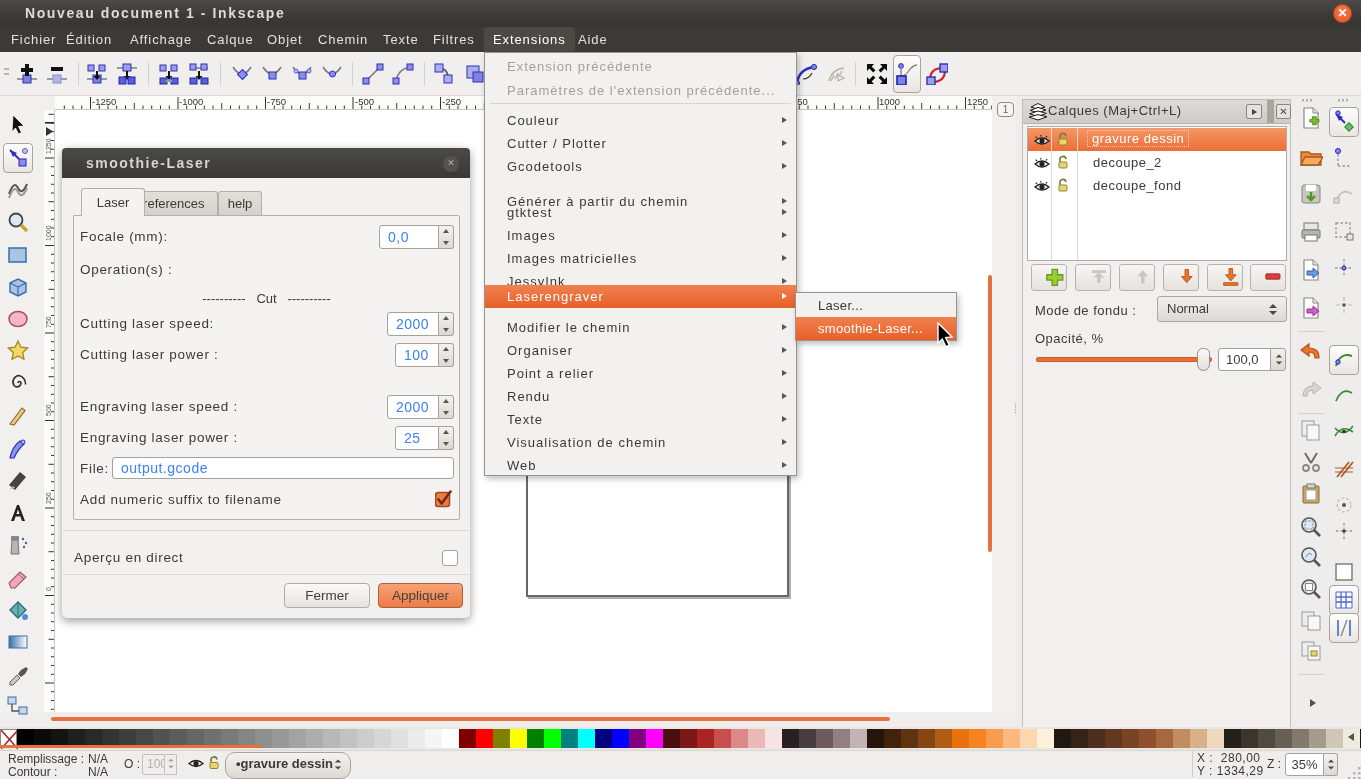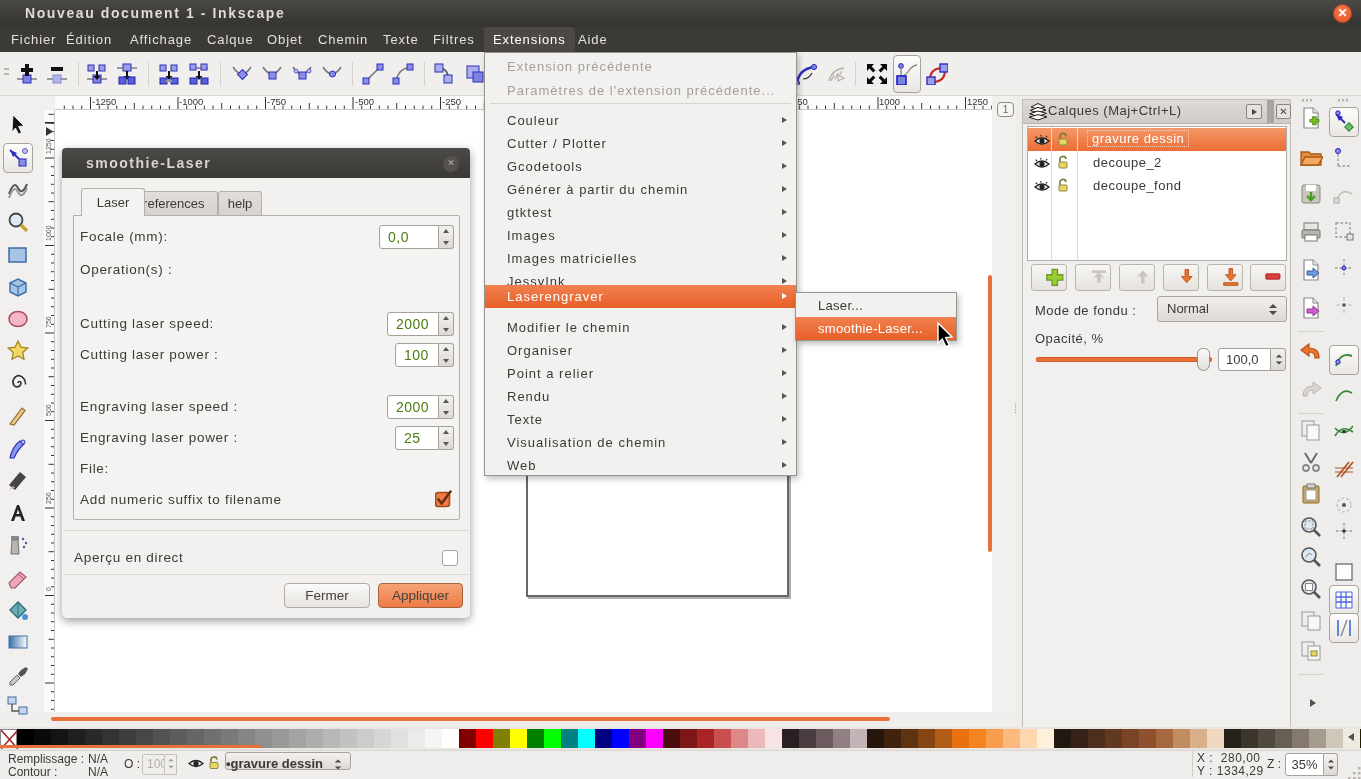--- a/index.html
+++ b/index.html
@@ -48,21 +48,21 @@
 #dialog{left:62px;top:148px;width:408px;height:470px;background:#f2f1ef;border-radius:5px;box-shadow:0 3px 10px rgba(0,0,0,0.4);}
 #dtitle{position:absolute;left:0;top:0;width:408px;height:30px;background:linear-gradient(#4c4a46,#3a3835);border-radius:4px 4px 0 0;}
 #dtitletext{position:absolute;left:24px;top:7px;color:#d8d5d0;font-size:14px;font-weight:bold;letter-spacing:1.5px;}
 #dclose{position:absolute;left:381px;top:8px;width:16px;height:16px;border-radius:50%;background:#55524d;color:#b5b1ab;font-size:9px;text-align:center;line-height:14px;}
 .tab{position:absolute;font-size:13px;color:#3c3a36;text-align:center;}
 #tab1{left:19px;top:40px;width:64px;height:28px;background:#f4f3f1;border:1px solid #b3afa9;border-bottom:none;border-radius:3px 3px 0 0;line-height:28px;z-index:3;}
 #tab2{left:59px;top:43px;width:97px;height:25px;background:linear-gradient(#e2dfdb,#d5d2cd);border:1px solid #b3afa9;border-bottom:none;border-radius:3px 3px 0 0;line-height:24px;}
 #tab3{left:156px;top:43px;width:44px;height:25px;background:linear-gradient(#e2dfdb,#d5d2cd);border:1px solid #b3afa9;border-bottom:none;border-radius:3px 3px 0 0;line-height:24px;}
 #nbframe{position:absolute;left:11px;top:67px;width:387px;height:305px;border:1px solid #b3afa9;background:#f4f3f1;border-radius:0 2px 2px 2px;}
 .dlabel{position:absolute;font-size:13.5px;color:#3c3a36;letter-spacing:0.7px;}
-.dinput{position:absolute;background:#fff;border:1px solid #a5a19b;font-size:14px;color:#4d7c0f;letter-spacing:0.5px;}
+.dinput{position:absolute;background:#fff;border:1px solid #a5a19b;font-size:14px;color:#3b82f6;letter-spacing:0.5px;}
 .spinb{position:absolute;background:linear-gradient(#f4f2f0,#ddd9d4);border:1px solid #a5a19b;border-left:none;border-radius:0 3px 3px 0;}
 .spinb:before{content:"";position:absolute;left:4px;top:3px;width:0;height:0;border-left:3.5px solid transparent;border-right:3.5px solid transparent;border-bottom:4px solid #5a5752;}
 .spinb:after{content:"";position:absolute;left:4px;bottom:3px;width:0;height:0;border-left:3.5px solid transparent;border-right:3.5px solid transparent;border-top:4px solid #5a5752;}
 #dialog .hdr{position:absolute;width:387px;text-align:center;font-size:13px;color:#3c3a36;}
 #combo{position:absolute;left:116px;top:110px;width:275px;height:28px;background:linear-gradient(#f4f2f0,#dcd8d3);border:1px solid #a5a19b;border-radius:3px;font-size:13.5px;color:#3c3a36;line-height:26px;padding-left:10px;}
 #checkbox1{position:absolute;left:373px;top:342px;width:16px;height:17px;}
 #checkbox2{position:absolute;left:380px;top:402px;width:16px;height:16px;background:#fff;border:1px solid #a5a19b;border-radius:3px;}
 .dsep{position:absolute;left:1px;width:406px;height:1px;background:#dbd7d2;}
 #btn-fermer{position:absolute;left:222px;top:435px;width:86px;height:25px;background:linear-gradient(#fbfaf9,#e6e3df);border:1px solid #b0aba4;border-radius:4px;font-size:13.5px;color:#44413d;text-align:center;line-height:23px;}
 #btn-appliquer{position:absolute;left:316px;top:435px;width:85px;height:25px;background:linear-gradient(#f6a276,#ee7c48);border:1px solid #a5643c;border-radius:4px;font-size:13.5px;color:#45413c;text-align:center;line-height:23px;}
@@ -740,21 +740,21 @@
 <svg class="icon" style="left:1332px;top:616px" width="24" height="24" viewBox="0 0 24 24">
     <path d="M6 4v16M18 4v16" stroke="#3a6ad8" stroke-width="1.6"></path>
     <path d="M15 4L9 20" stroke="#888" stroke-width="1.4"></path>
   </svg>
 <div id="menu" class="abs"></div>
 <div class="menuitem menudis" style="top:55px">Extension précédente</div>
 <div class="menuitem menudis" style="top:79px">Paramètres de l'extension précédente...</div>
 <div class="menuitem" style="top:109px">Couleur<span class="arrow"></span></div>
 <div class="menuitem" style="top:132px">Cutter / Plotter<span class="arrow"></span></div>
 <div class="menuitem" style="top:155px">Gcodetools<span class="arrow"></span></div>
-<div class="menuitem" style="top:178px">Générer à partir du chemin<span class="arrow"></span></div>
+<div class="menuitem" style="top:190px">Générer à partir du chemin<span class="arrow"></span></div>
 <div class="menuitem" style="top:201px">gtktest<span class="arrow"></span></div>
 <div class="menuitem" style="top:224px">Images<span class="arrow"></span></div>
 <div class="menuitem" style="top:247px">Images matricielles<span class="arrow"></span></div>
 <div class="menuitem" style="top:270px">JessyInk<span class="arrow"></span></div>
 <div class="menuitem menusel" style="top:285px">Laserengraver<span class="arrow arrowsel"></span></div>
 <div class="menuitem" style="top:316px">Modifier le chemin<span class="arrow"></span></div>
 <div class="menuitem" style="top:339px">Organiser<span class="arrow"></span></div>
 <div class="menuitem" style="top:362px">Point a relier<span class="arrow"></span></div>
 <div class="menuitem" style="top:385px">Rendu<span class="arrow"></span></div>
 <div class="menuitem" style="top:408px">Texte<span class="arrow"></span></div>
@@ -772,33 +772,35 @@
     <div id="dtitletext">smoothie-Laser</div>
     <div id="dclose">✕</div>
 <div id="tab1" class="tab">Laser</div>
     <div id="tab2" class="tab">Preferences</div>
     <div id="tab3" class="tab">help</div>
 <div id="nbframe"></div>
 <div class="dlabel" style="left:18px;top:81px">Focale (mm):</div>
 <div class="dinput" style="left:317px;top:77px;width:60px;height:24px;border-radius:3px 0 0 3px;line-height:22px;padding-left:8px">0,0</div>
 <div class="spinb" style="left:377px;top:77px;width:15px;height:24px"></div>
 <div class="dlabel" style="left:18px;top:114px">Operation(s) :</div>
+<div class="hdr" style="left:11px;top:143px">----------&nbsp;&nbsp; Cut &nbsp;&nbsp;----------</div>
 <div class="dlabel" style="left:18px;top:168px">Cutting laser speed:</div>
 <div class="dinput" style="left:325px;top:164px;width:52px;height:24px;border-radius:3px 0 0 3px;line-height:22px;padding-left:8px">2000</div>
 <div class="spinb" style="left:377px;top:164px;width:15px;height:24px"></div>
 <div class="dlabel" style="left:18px;top:199px">Cutting laser power :</div>
 <div class="dinput" style="left:333px;top:195px;width:44px;height:24px;border-radius:3px 0 0 3px;line-height:22px;padding-left:8px">100</div>
 <div class="spinb" style="left:377px;top:195px;width:15px;height:24px"></div>
 <div class="dlabel" style="left:18px;top:251px">Engraving laser speed :</div>
 <div class="dinput" style="left:325px;top:247px;width:52px;height:24px;border-radius:3px 0 0 3px;line-height:22px;padding-left:8px">2000</div>
 <div class="spinb" style="left:377px;top:247px;width:15px;height:24px"></div>
 <div class="dlabel" style="left:18px;top:282px">Engraving laser power :</div>
 <div class="dinput" style="left:333px;top:278px;width:44px;height:24px;border-radius:3px 0 0 3px;line-height:22px;padding-left:8px">25</div>
 <div class="spinb" style="left:377px;top:278px;width:15px;height:24px"></div>
 <div class="dlabel" style="left:18px;top:313px">File:</div>
+<div class="dinput" style="left:50px;top:309px;width:342px;height:22px;border-radius:3px;line-height:20px;padding-left:8px">output.gcode</div>
 <div class="dlabel" style="left:18px;top:344px">Add numeric suffix to filename</div>
 <div id="checkbox1"><svg width="17" height="18" viewBox="0 0 17 18">
         <rect x="0.5" y="2.5" width="14" height="14" rx="2.5" fill="#ef7b44" stroke="#a14a1e" stroke-width="1.6"></rect>
         <path d="M3.5 9.5l3.2 4L15.5 1.5" fill="none" stroke="#6e2d15" stroke-width="2.6" stroke-linecap="round" stroke-linejoin="round"></path>
       </svg></div>
 <div class="dsep" style="top:382px"></div>
 <div class="dlabel" style="left:12px;top:402px">Aperçu en direct</div>
 <div id="checkbox2"></div>
 <div class="dsep" style="top:426px"></div>
 <div id="btn-fermer">Fermer</div>
@@ -905,21 +907,21 @@
     </span>
   </div>
 <svg class="icon" style="left:188px;top:757px" width="16" height="13" viewBox="0 0 16 12">
     <path d="M1 6 Q8 0 15 6 Q8 12 1 6z" fill="#f4f2ee" stroke="#222" stroke-width="1.3"></path>
     <circle cx="8" cy="6" r="2.6" fill="#222"></circle>
   </svg>
 <svg class="icon" style="left:208px;top:755px" width="13" height="15" viewBox="0 0 13 14">
     <path d="M3 7V5a3 3 0 0 1 6-1" fill="none" stroke="#7a7a35" stroke-width="1.6"></path>
     <rect x="2" y="7" width="8" height="6" rx="1" fill="#e8d66a" stroke="#8a8a3a"></rect>
   </svg>
-<div class="abs" style="left:225px;top:752px;width:126px;height:18px;background:linear-gradient(#f4f2f0,#ddd9d4);border:1px solid #a8a49d;border-radius:3px;font-size:13px;font-weight:bold;color:#3b3a38;line-height:21px;">•gravure dessin<span class="updown" style="right:8px;top:6px">
+<div class="abs" style="left:225px;top:752px;width:126px;height:27px;background:linear-gradient(#f4f2f0,#ddd9d4);border:1px solid #a8a49d;border-radius:10px;font-size:13px;font-weight:bold;color:#3b3a38;line-height:21px;padding-left:10px">•gravure dessin<span class="updown" style="right:8px;top:6px">
       <span class="u" style="display:block;transform:scale(0.8)"></span>
       <span class="d" style="display:block;transform:scale(0.8)"></span>
     </span></div>
 <div class="abs" style="left:1192px;top:751px;width:1px;height:26px;background:#cfccc6"></div>
 <div class="sbtext" style="left:1197px;top:751px;letter-spacing:0.5px">X :&nbsp;&nbsp;280,00</div>
 <div class="sbtext" style="left:1197px;top:764px;letter-spacing:0.5px">Y : 1334,29</div>
 <div class="sbtext" style="left:1267px;top:757px">Z :</div>
 <div class="abs" style="left:1285px;top:753px;width:39px;height:23px;background:#fff;border:1px solid #a5a19b;border-radius:3px 0 0 3px;font-size:13px;color:#3b3a38;text-align:center;line-height:21px">35%</div>
 <div class="abs" style="left:1324px;top:753px;width:14px;height:23px;background:linear-gradient(#f4f2f0,#ddd9d4);border:1px solid #a5a19b;border-left:none;border-radius:0 3px 3px 0">
     <span class="updown" style="left:3px;top:5px">

